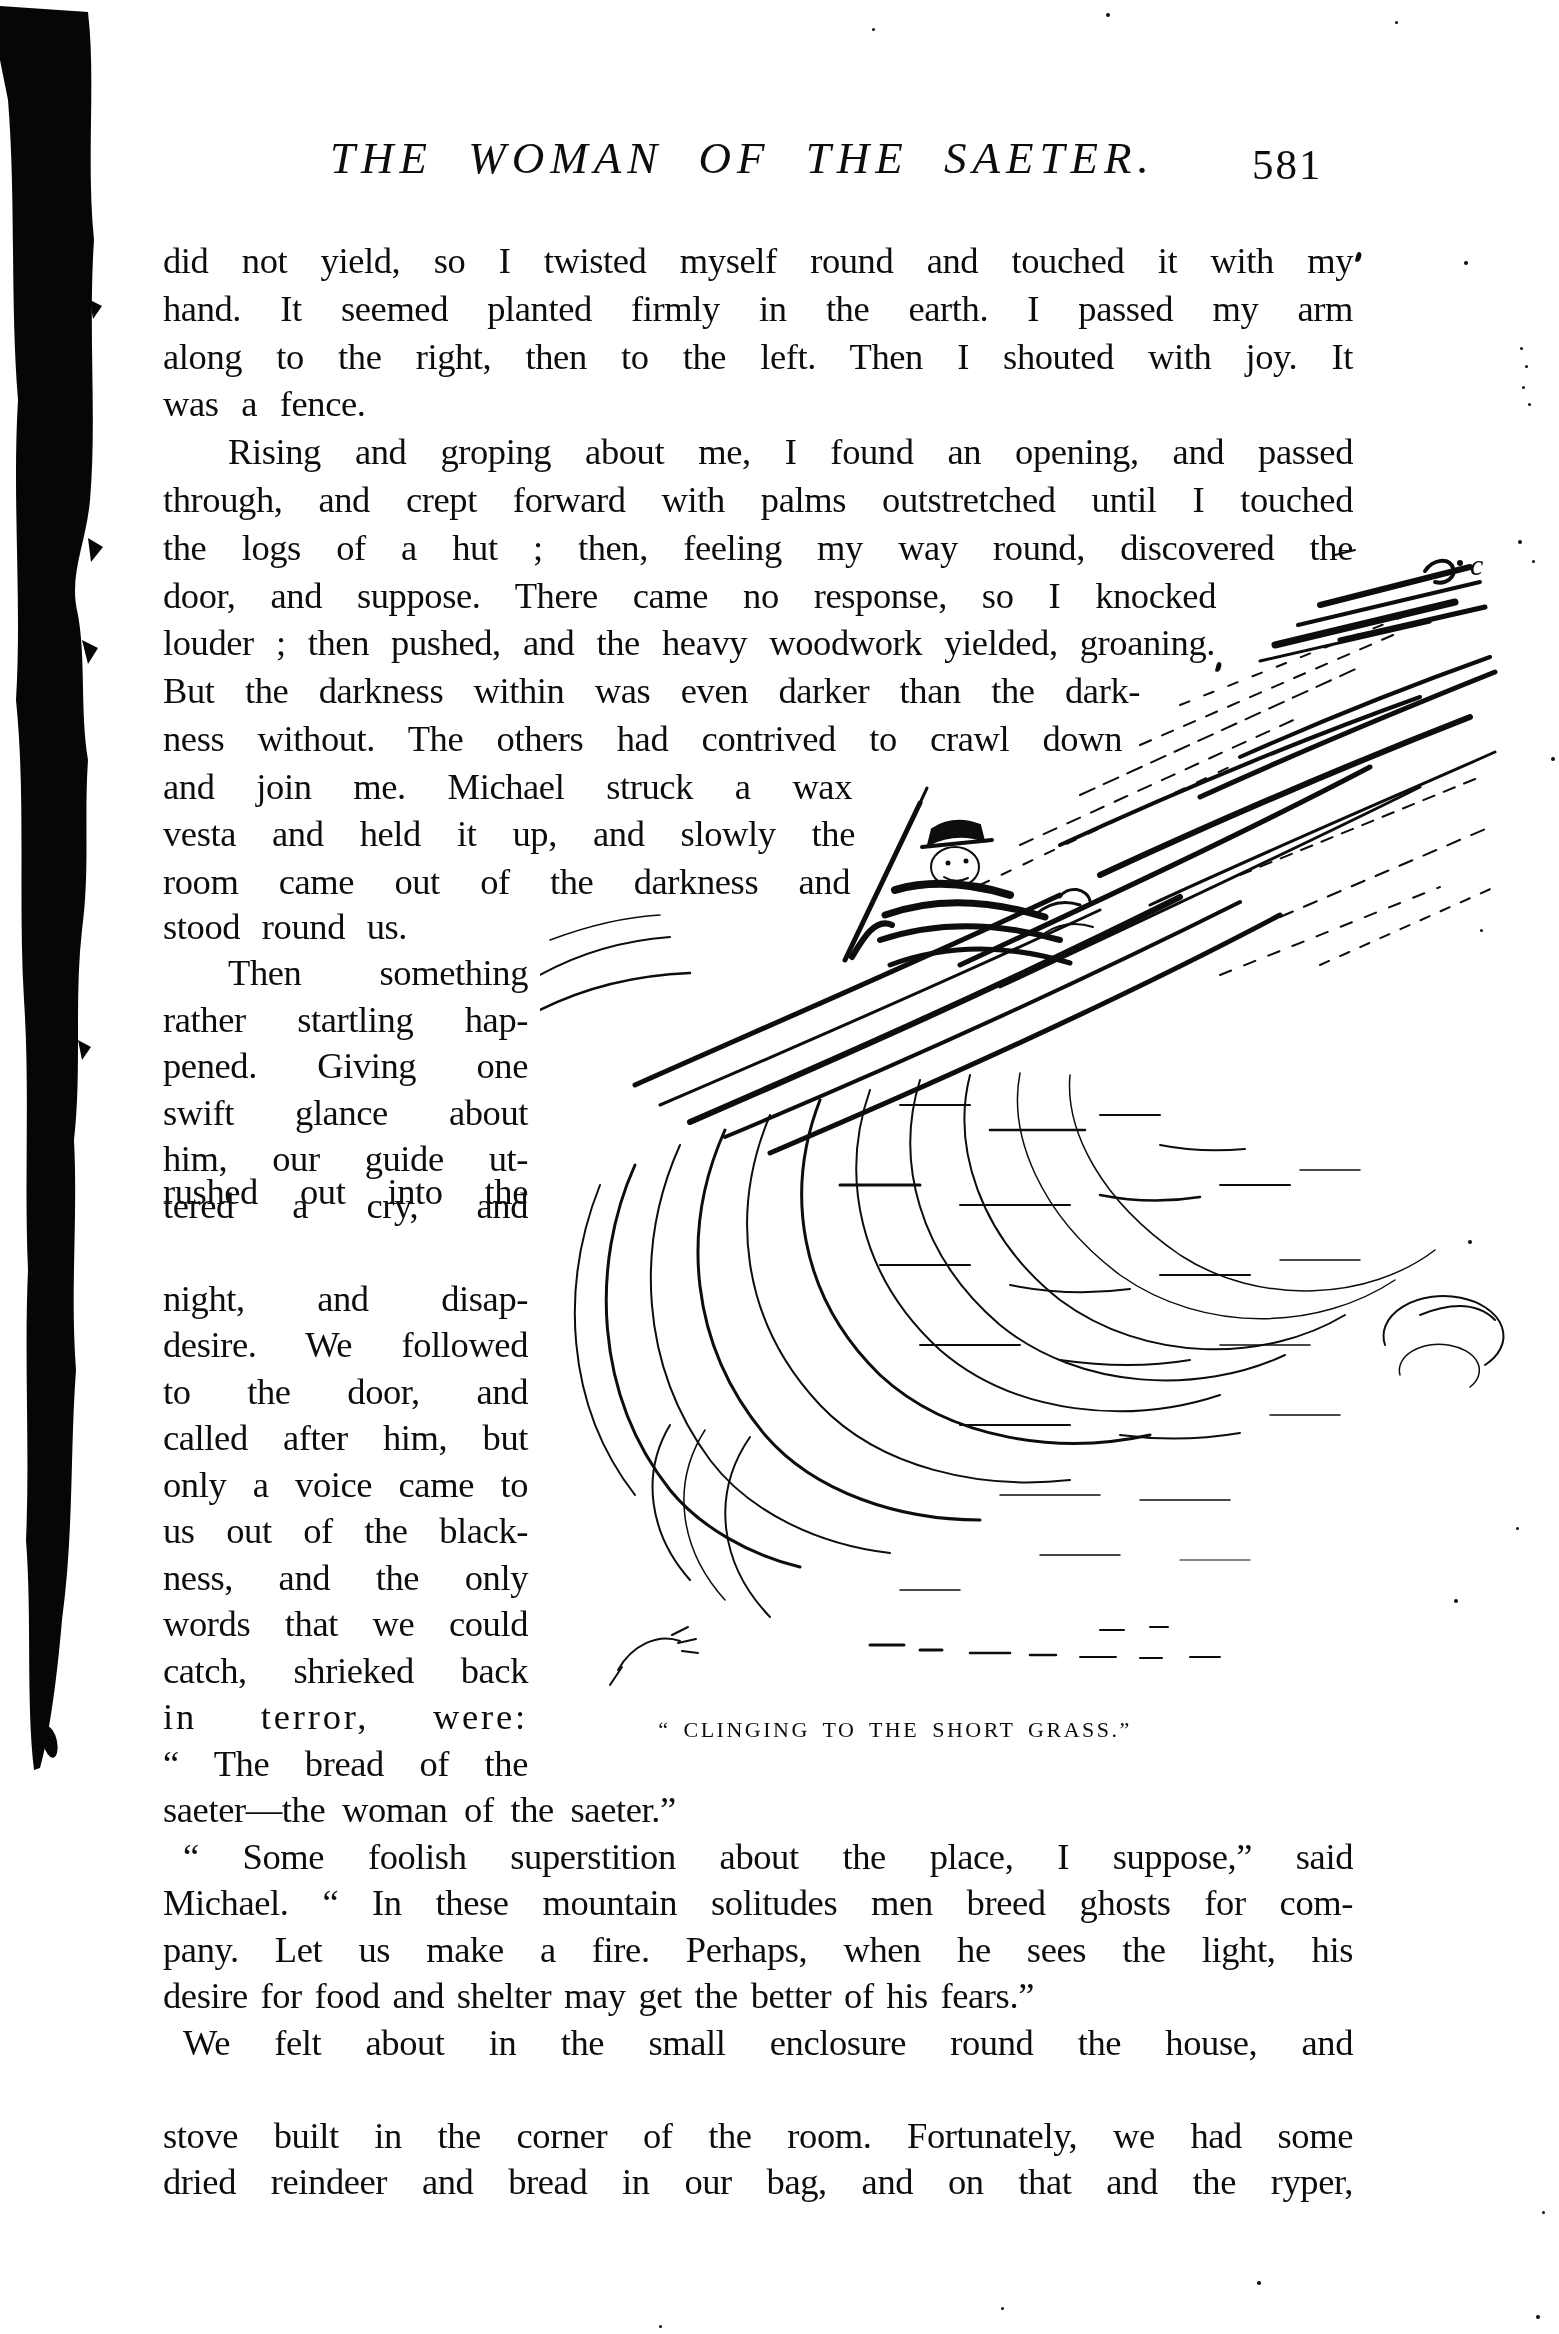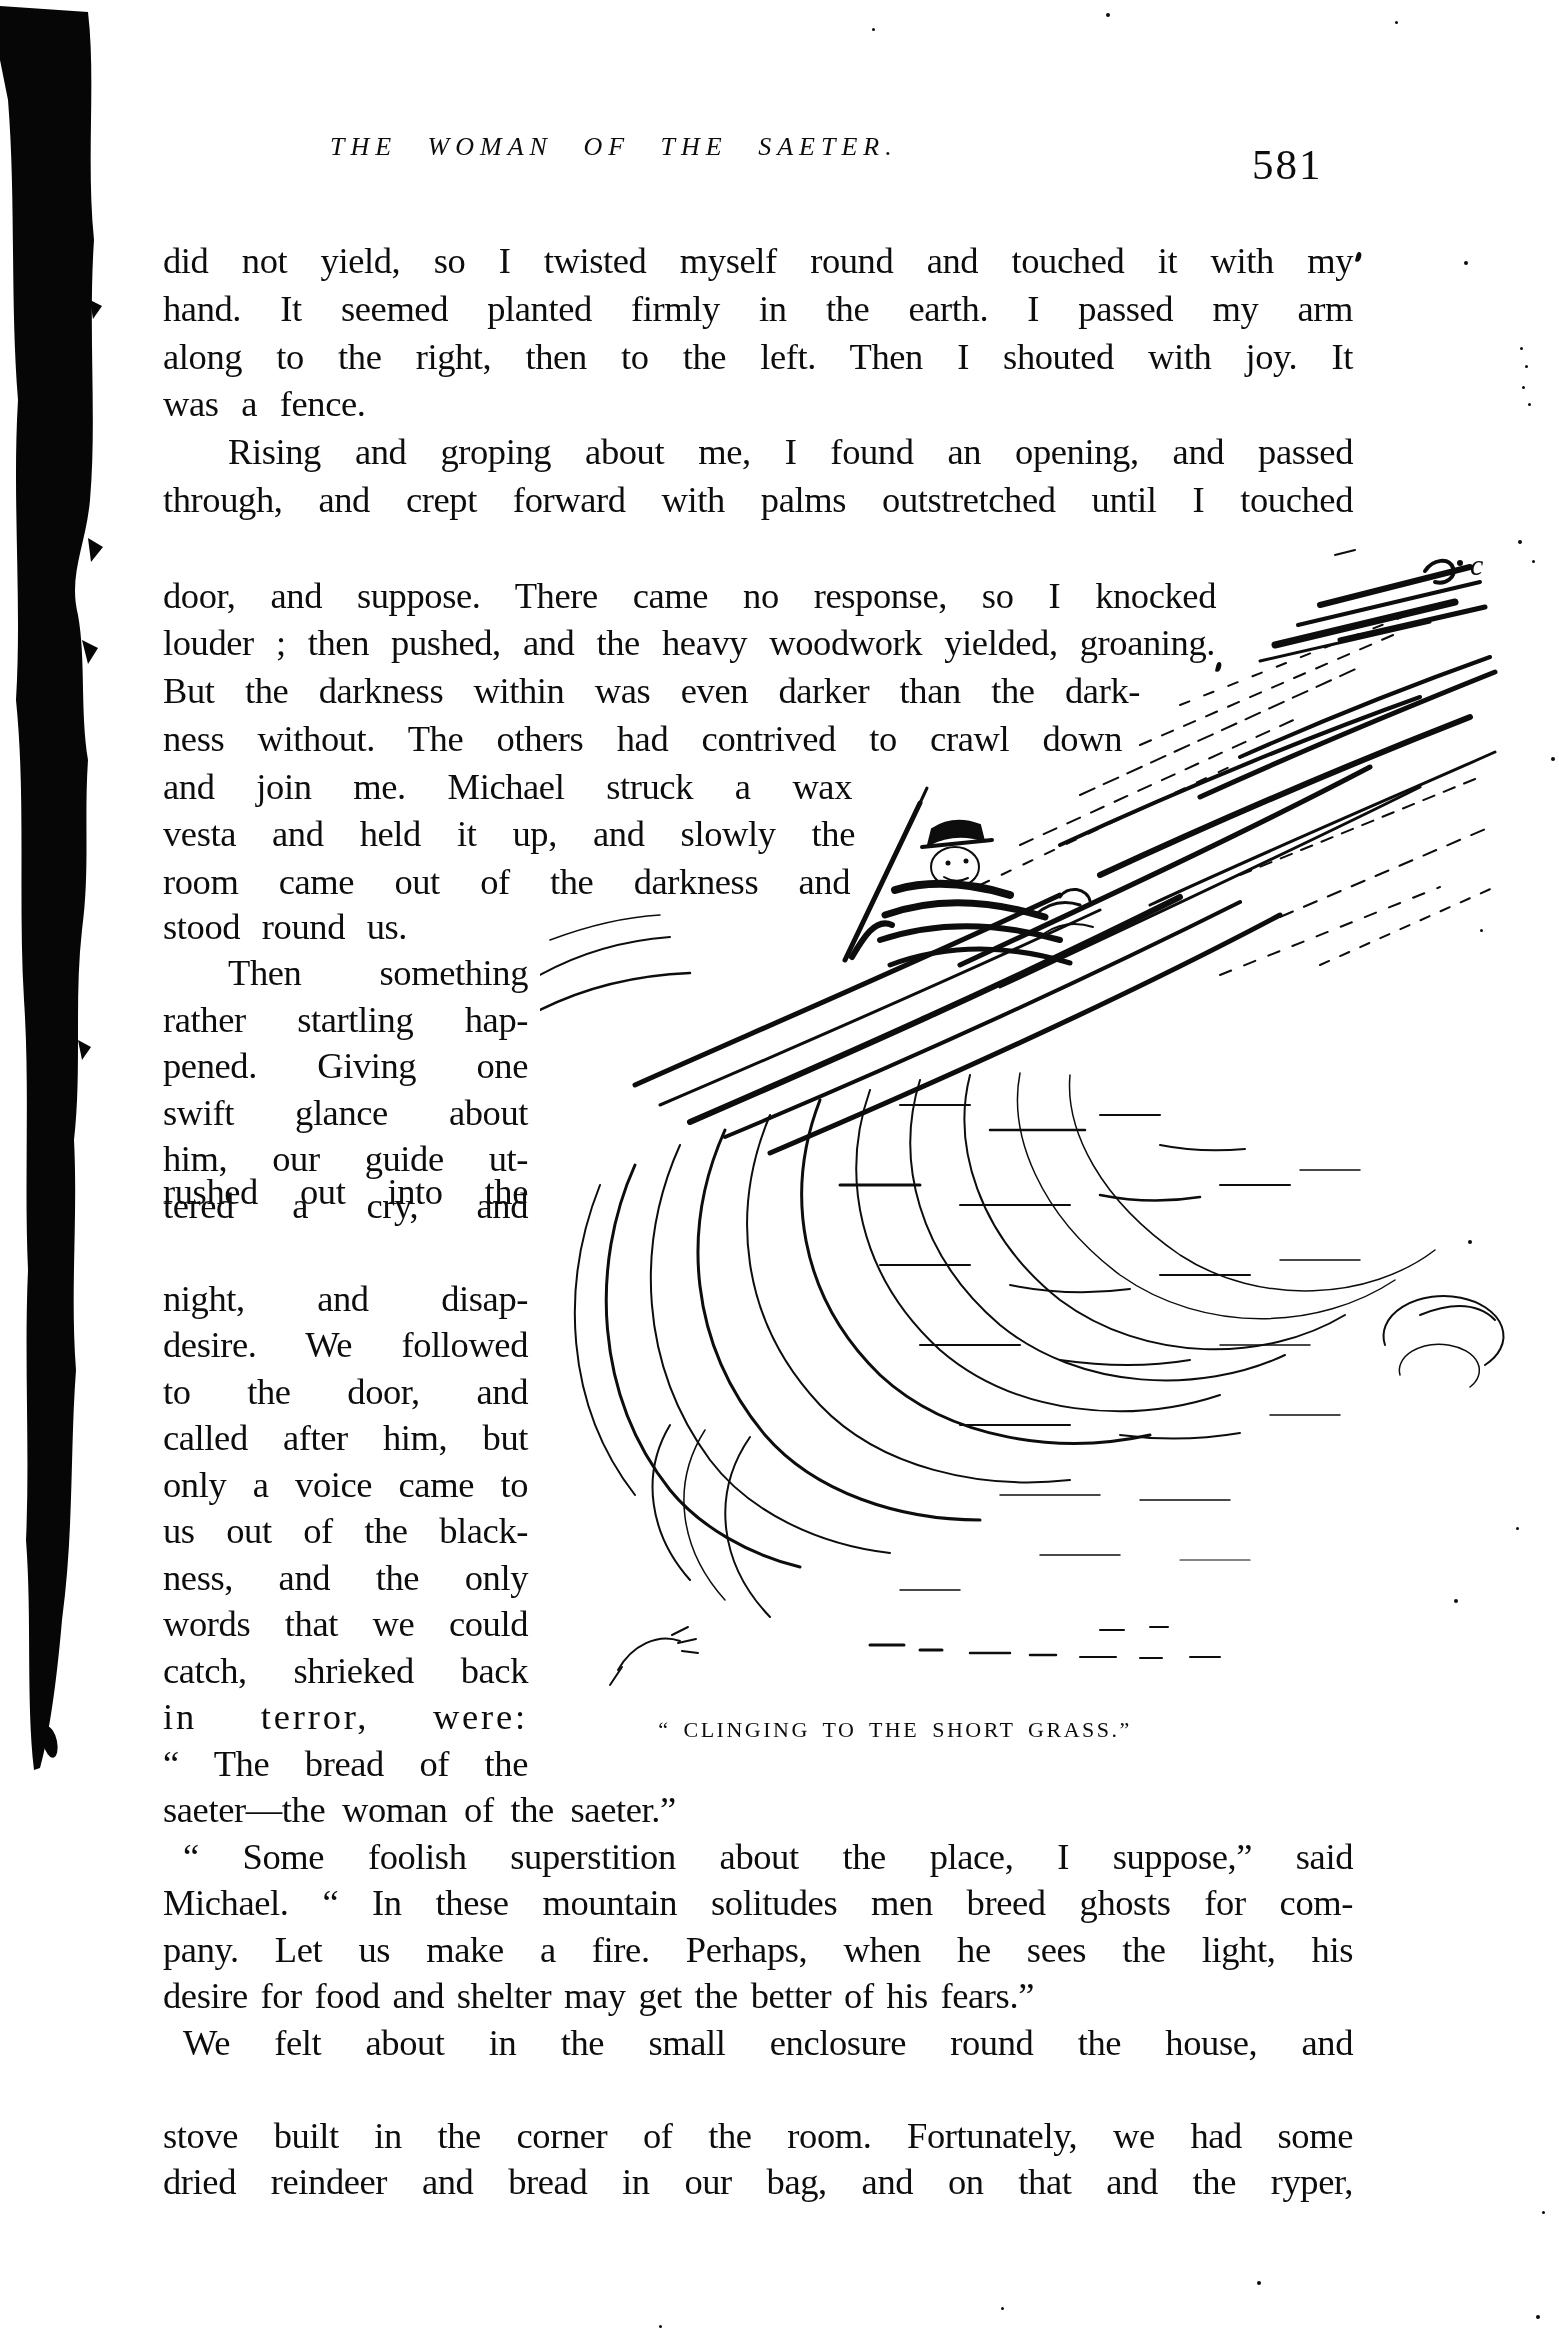--- a/index.html
+++ b/index.html
@@ -12,21 +12,21 @@
     position:absolute;left:163px;width:1190px;
     font-size:36.5px;line-height:44px;letter-spacing:-0.4px;word-spacing:2px;
   }
   .j{text-align:justify;text-align-last:justify;-moz-text-align-last:justify;}
   .col{width:365px;}
   .sp{letter-spacing:2.8px;}
   .ind65{text-indent:65px;}
   .ind20{text-indent:20px;}
   .hdr-title{
     position:absolute;left:330px;top:132px;
-    font-style:italic;font-size:26px;letter-spacing:6px;word-spacing:18px;
+    font-style:italic;font-size:45px;letter-spacing:6px;word-spacing:18px;
   }
   .hdr-num{position:absolute;left:1252px;top:140px;font-size:43px;letter-spacing:2px;}
   .caption{
     position:absolute;left:545px;top:1717px;width:700px;text-align:center;
     font-size:22px;letter-spacing:2.5px;word-spacing:5px;
   }
   .spk{position:absolute;background:#0c0c0c;border-radius:50%;}
   .fleck{
     position:absolute;width:5px;height:10px;background:#0c0c0c;
     border-radius:60% 60% 70% 20%;transform:rotate(14deg);
@@ -54,20 +54,21 @@
 
   <div class="hdr-title">THE WOMAN OF THE SAETER.</div>
   <div class="hdr-num">581</div>
 
   <div class="ln j" style="top:239px">did not yield, so I twisted myself round and touched it with my</div>
   <div class="ln j" style="top:287px">hand. It seemed planted firmly in the earth. I passed my arm</div>
   <div class="ln j" style="top:335px">along to the right, then to the left. Then I shouted with joy. It</div>
   <div class="ln" style="top:382px;word-spacing:14px">was a fence.</div>
   <div class="ln j ind65" style="top:430px">Rising and groping about me, I found an opening, and passed</div>
   <div class="ln j" style="top:478px">through, and crept forward with palms outstretched until I touched</div>
+  <div class="ln j" style="top:526px">the logs of a hut ; then, feeling my way round, discovered the</div>
   <div class="ln j" style="top:574px;width:1053px">door, and suppose. There came no response, so I knocked</div>
   <div class="ln j" style="top:621px;width:1052px">louder ; then pushed, and the heavy woodwork yielded, groaning.</div>
   <div class="ln j" style="top:669px;width:977px">But the darkness within was even darker than the dark-</div>
   <div class="ln j" style="top:717px;width:959px">ness without. The others had contrived to crawl down</div>
   <div class="ln j" style="top:765px;width:689px">and join me. Michael struck a wax</div>
   <div class="ln j" style="top:812px;width:692px">vesta and held it up, and slowly the</div>
   <div class="ln j" style="top:860px;width:687px">room came out of the darkness and</div>
   <div class="ln" style="top:905px;word-spacing:13px">stood round us.</div>
 
   <div class="ln col j ind65" style="top:951px">Then something</div>

